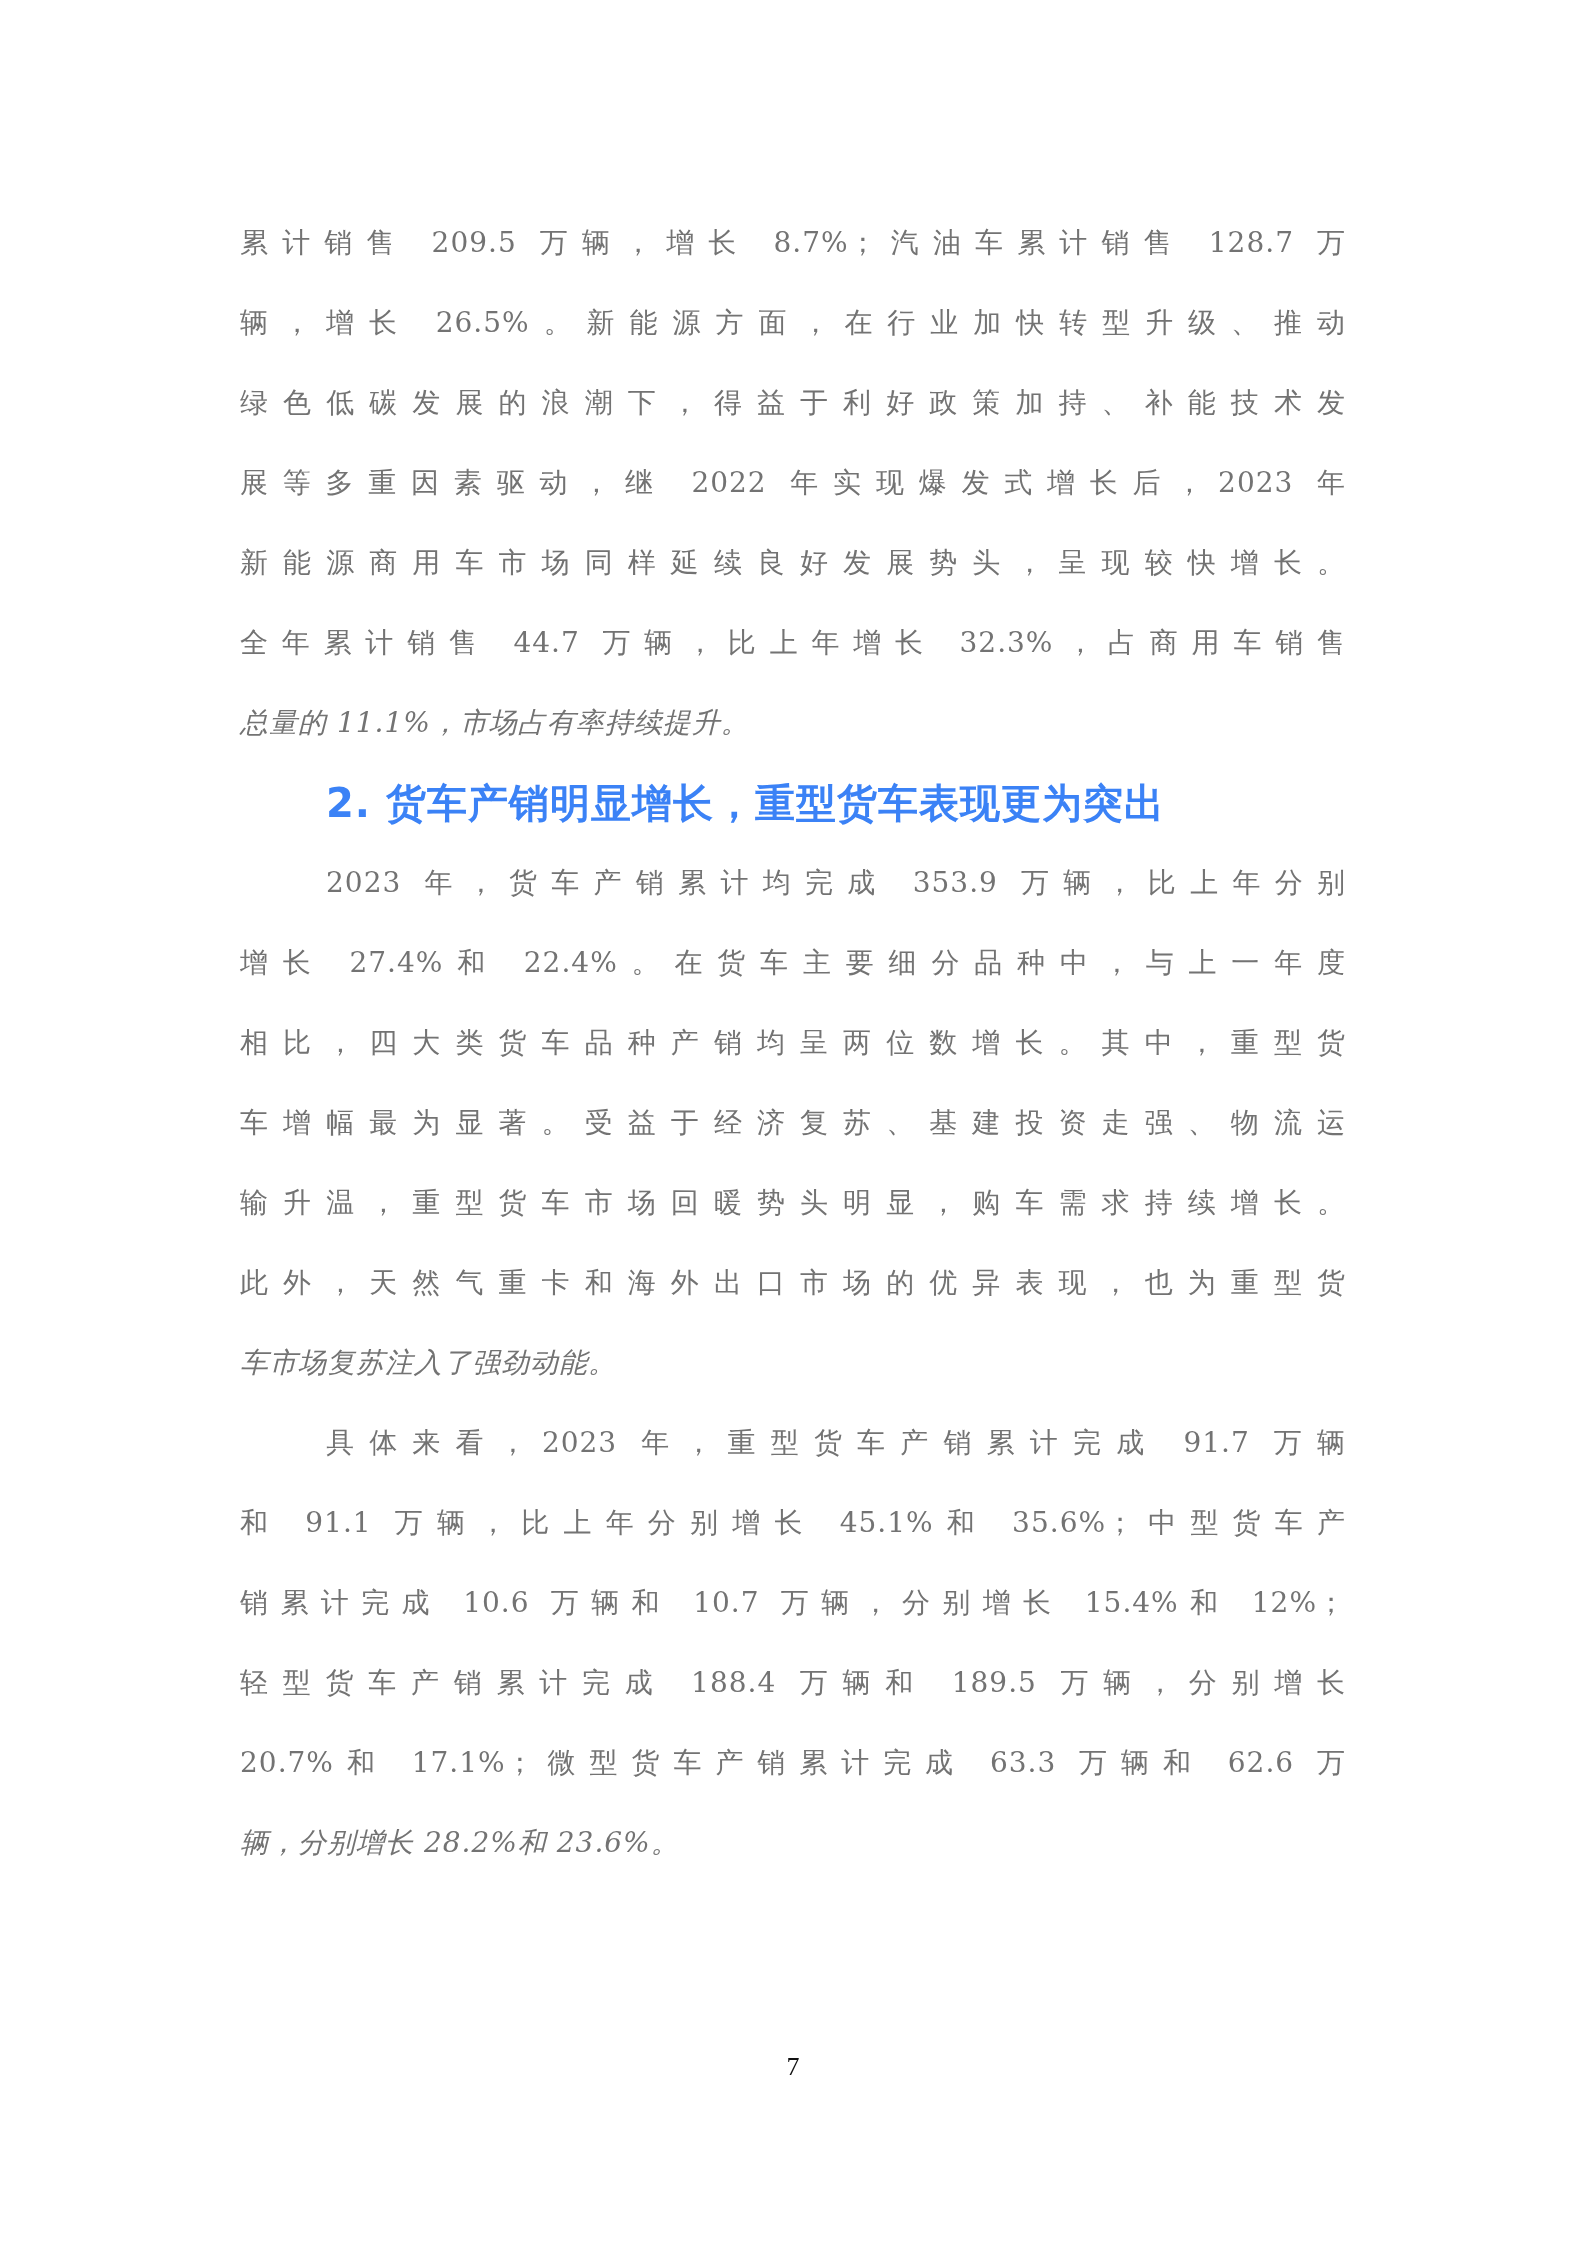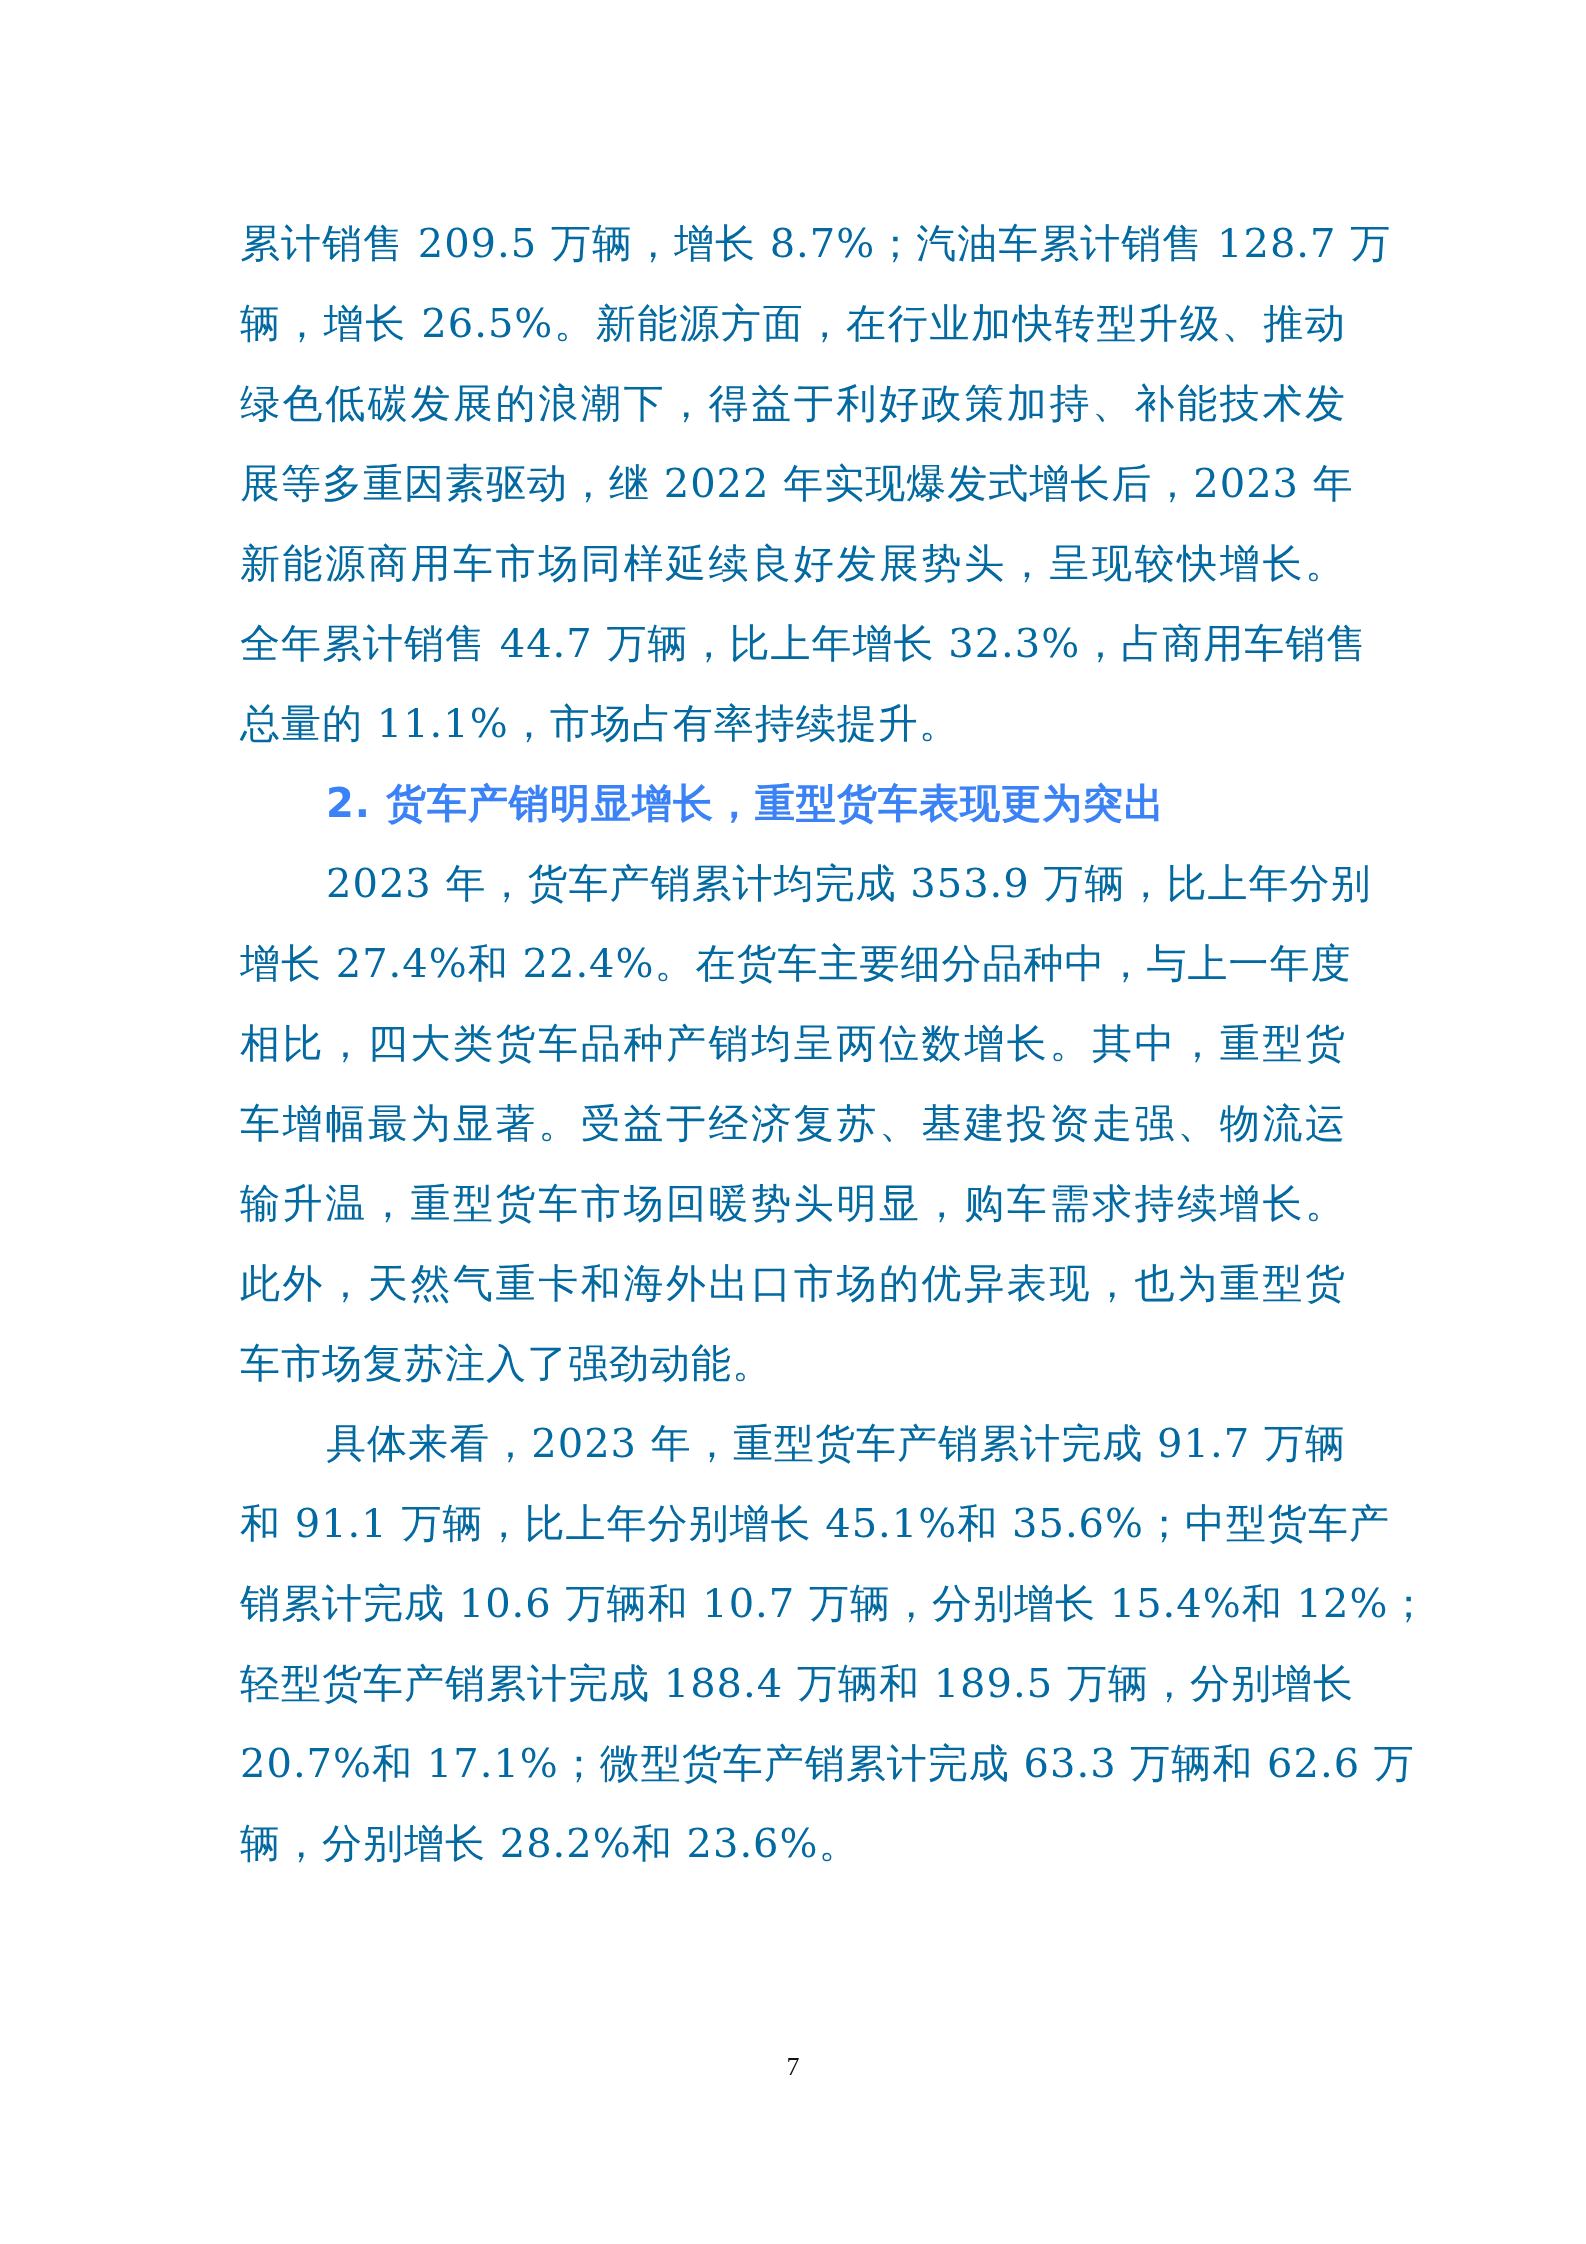--- a/index.html
+++ b/index.html
@@ -1,25 +1,25 @@
 <!DOCTYPE html>
 <html><head>
 <meta charset="utf-8">
 <style>
   html, body { margin: 0; padding: 0; background: #ffffff; }
   body { width: 1586px; height: 2244px; position: relative; overflow: hidden; }
   .page { position: absolute; left: 0; top: 0; width: 1586px; height: 2244px; background: #fff; }
   .line {
     position: absolute; left: 240px; width: 1106px;
     font-family: "DejaVu Serif", "Liberation Serif", serif;
-    font-size: 40px; line-height: 50px; color: #0369a1;
+    font-size: 28px; line-height: 50px; color: #737373;
     white-space: nowrap; text-align: justify; text-align-last: justify;
     letter-spacing: 1px;
   }
-  .line.last { text-align-last: left; }
+  .line.last { text-align-last: left; font-style: italic; }
   .line.indent { left: 326px; width: 1020px; }
   .heading {
     position: absolute; left: 326px;
     font-family: "DejaVu Sans", "Liberation Sans", sans-serif;
     font-weight: bold; font-size: 40px; line-height: 50px; color: #3b82f6;
     white-space: nowrap; letter-spacing: 1px;
   }
   .page-number {
     position: absolute; left: 0; width: 1586px; top: 2052px; text-align: center;
     font-family: "Liberation Serif", serif; font-size: 26px; color: #111;

